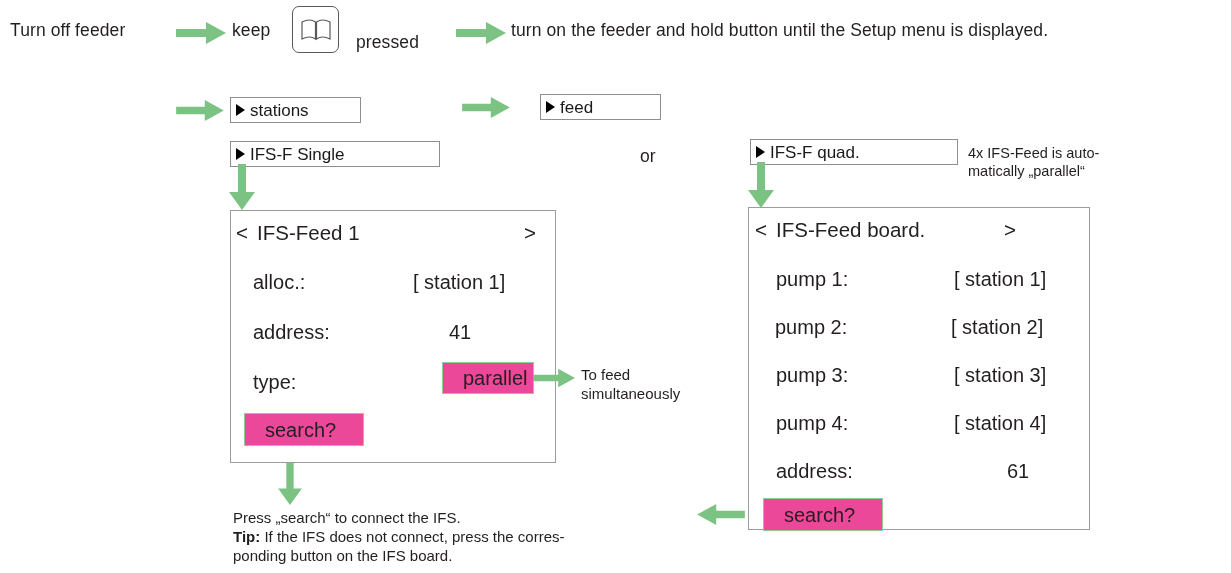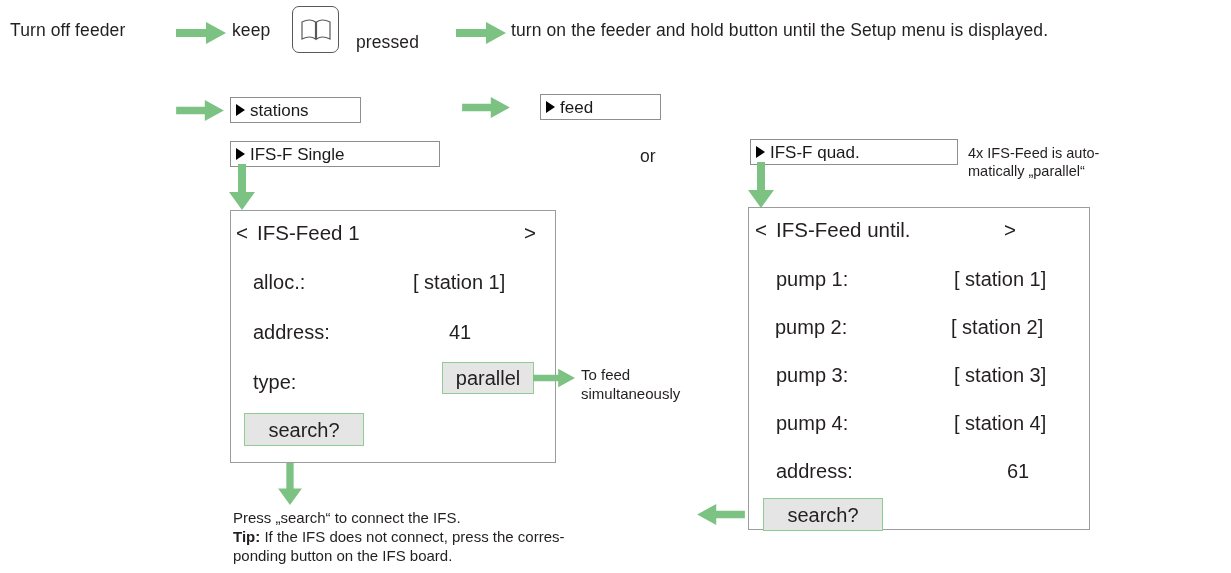--- a/index.html
+++ b/index.html
@@ -42,23 +42,23 @@
   
   .panel{
     border:1.8px solid #9b9c9e;background:#fff;box-sizing:border-box;
     position:absolute;
   }
   .panel .row{position:absolute;white-space:nowrap;font-size:20px;color:#231f20;}
   .panel .hdr{font-size:20.5px;}
 
   
   .gbox{
-    position:absolute;border:1.8px solid #8fcb95;background:#e5e5e5;
+    position:absolute;border:1.8px solid #8fcb95;background:#ec4899;
     box-sizing:border-box;display:flex;align-items:center;
-    justify-content:center;padding:0 20px;
+    justify-content:flex-start;padding:0 20px;
   }
   .gbox span{font-size:20px;white-space:nowrap;color:#231f20;line-height:1;}
 </style>
 </head>
 <body>
 
 <div class="abs t" style="left:10px;top:20px;">Turn off feeder</div>
 
 <div class="abs arrow-r" style="left:176px;top:22px;">
   <svg width="50" height="22" viewBox="0 0 50 22">
@@ -158,21 +158,21 @@
 <div class="abs arrow-r" style="left:533px;top:368px;">
   <svg width="42" height="20" viewBox="0 0 50 22">
       <path d="M0 7 H30 V0 L50 11 L30 22 V15 H0 Z" fill="#7cc383"></path>
     </svg>
 </div>
 <div class="abs t-sm" style="left:581px;top:366px;">To feed</div>
 <div class="abs t-sm" style="left:581px;top:385px;">simultaneously</div>
 
 <div class="panel" style="left:748px;top:207px;width:342px;height:323px;">
   <div class="row hdr" style="left:6px;top:10px;">&lt;</div>
-  <div class="row hdr" style="left:27px;top:10px;">IFS-Feed until.</div>
+  <div class="row hdr" style="left:27px;top:10px;">IFS-Feed board.</div>
   <div class="row hdr" style="left:255px;top:10px;">&gt;</div>
 
   <div class="row" style="left:27px;top:60px;">pump 1:</div>
   <div class="row" style="left:205px;top:60px;">[ station 1]</div>
 
   <div class="row" style="left:26px;top:108px;">pump 2:</div>
   <div class="row" style="left:202px;top:108px;">[ station 2]</div>
 
   <div class="row" style="left:27px;top:156px;">pump 3:</div>
   <div class="row" style="left:205px;top:156px;">[ station 3]</div>

